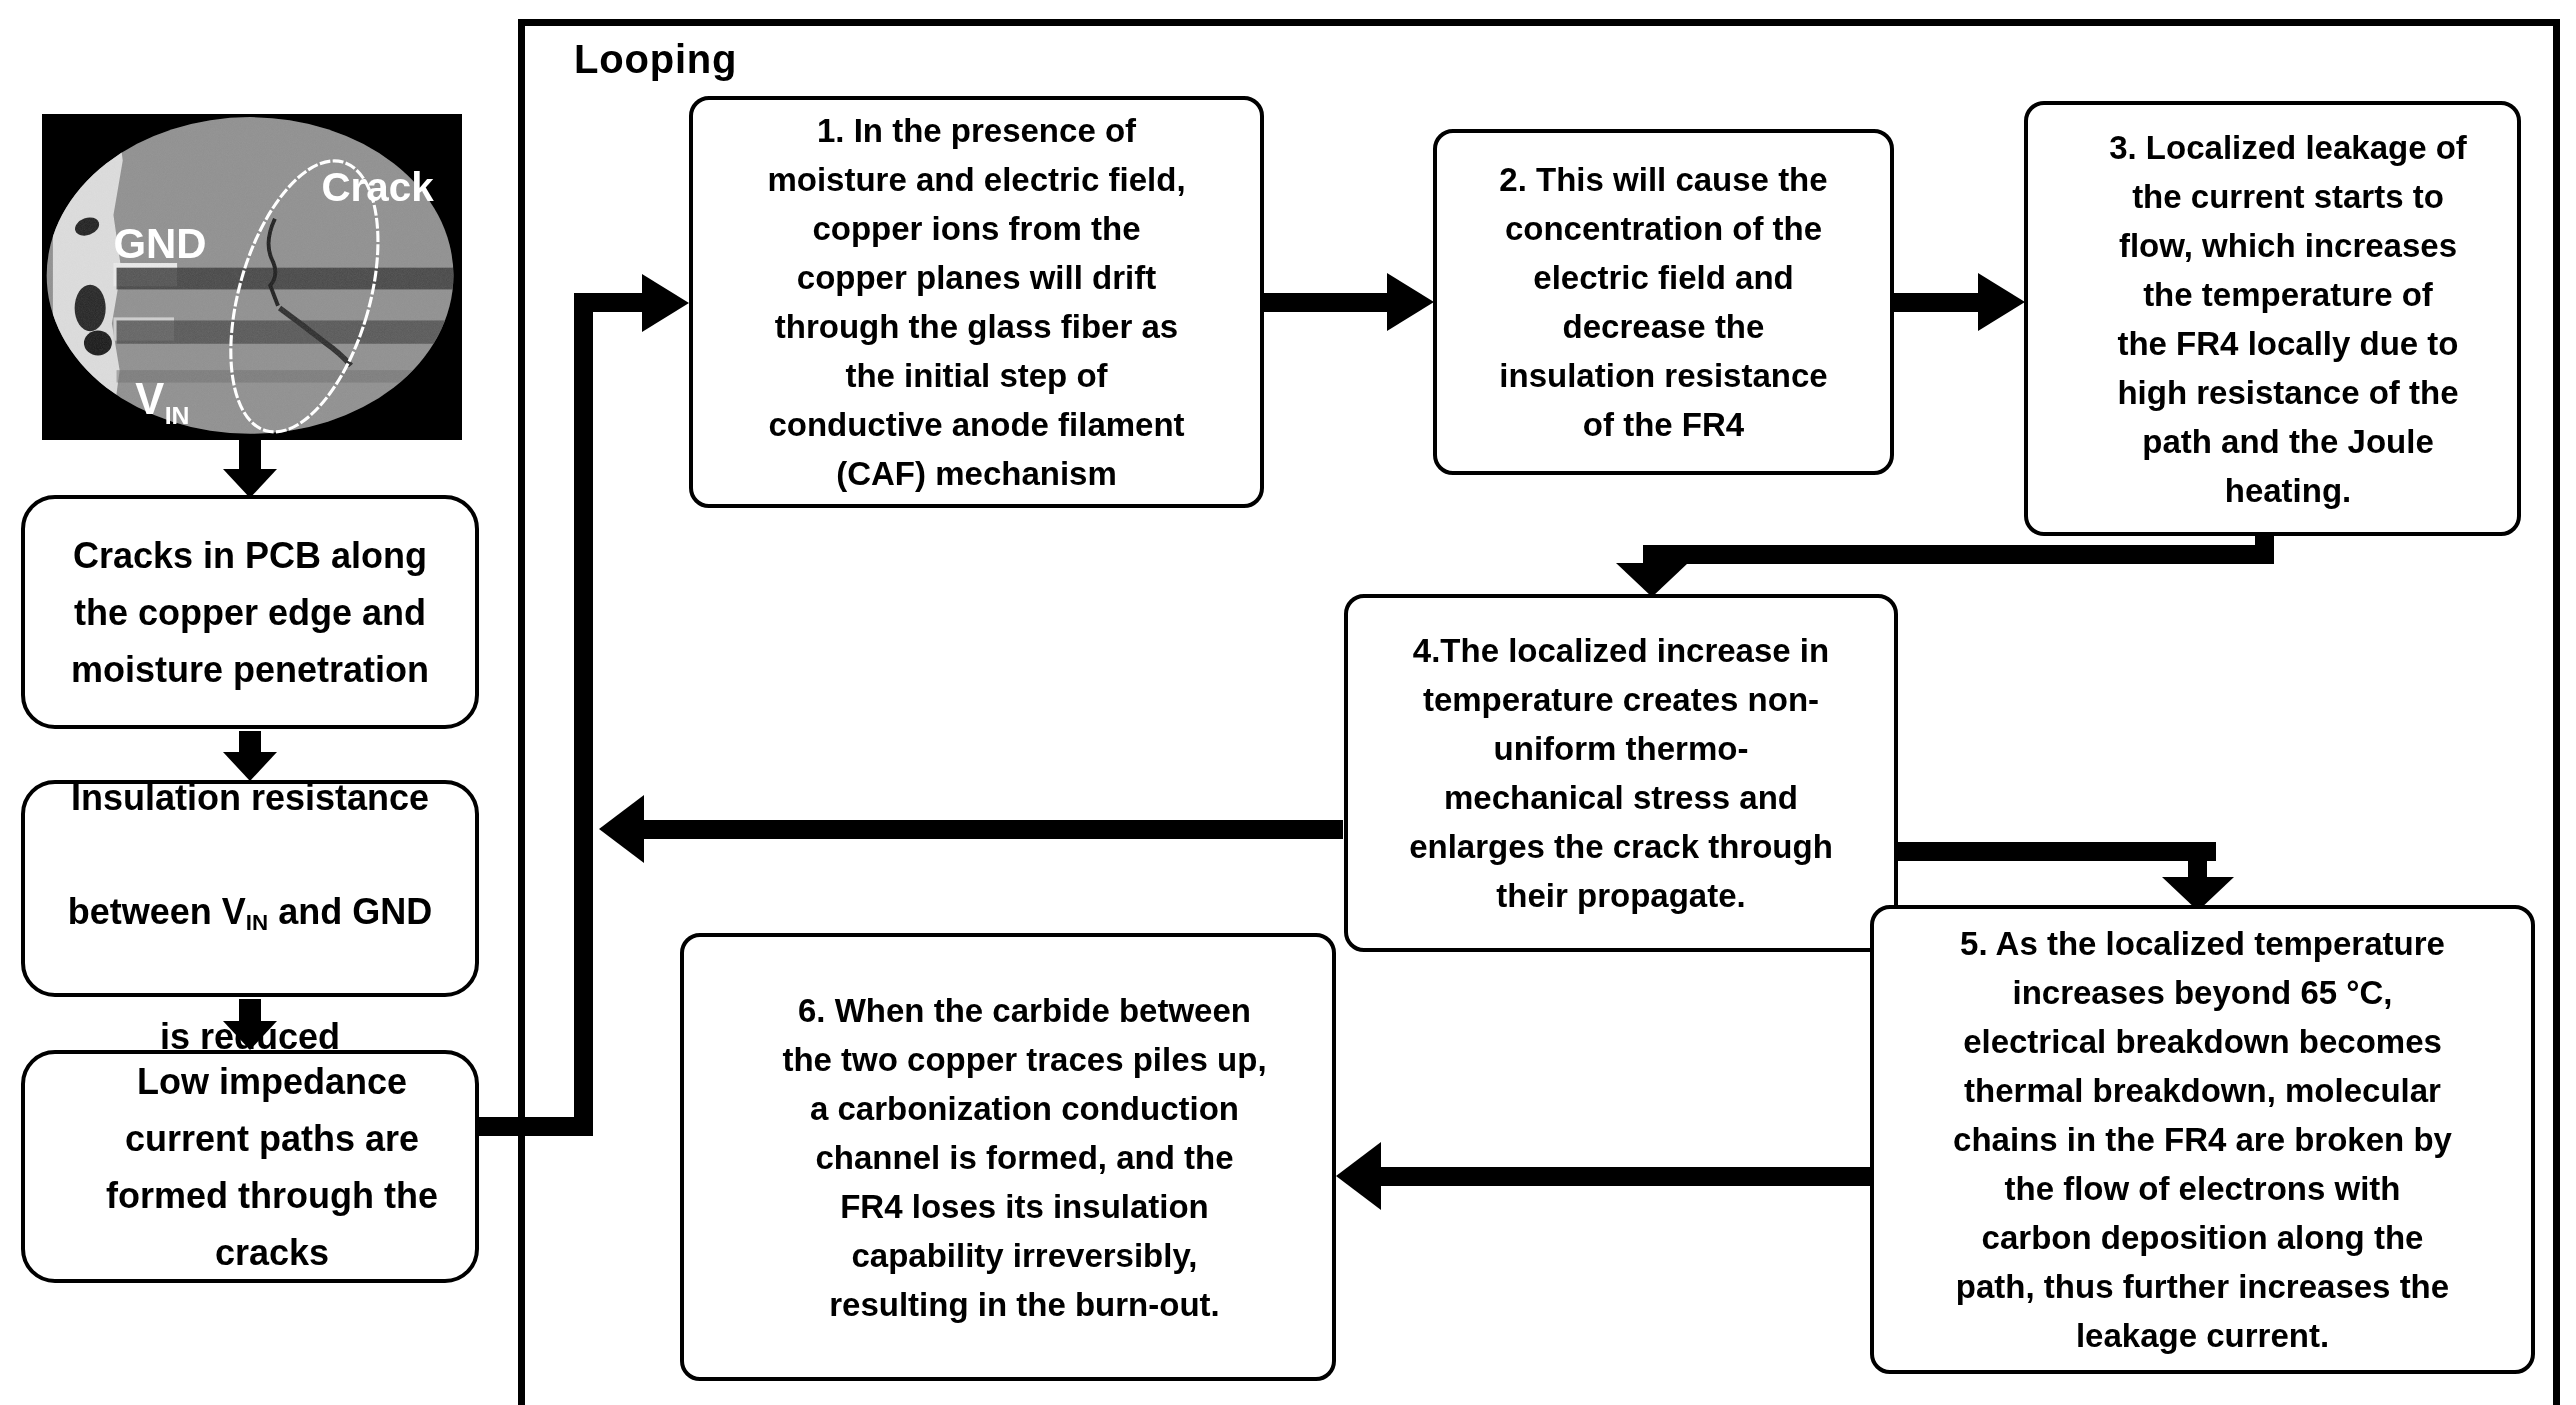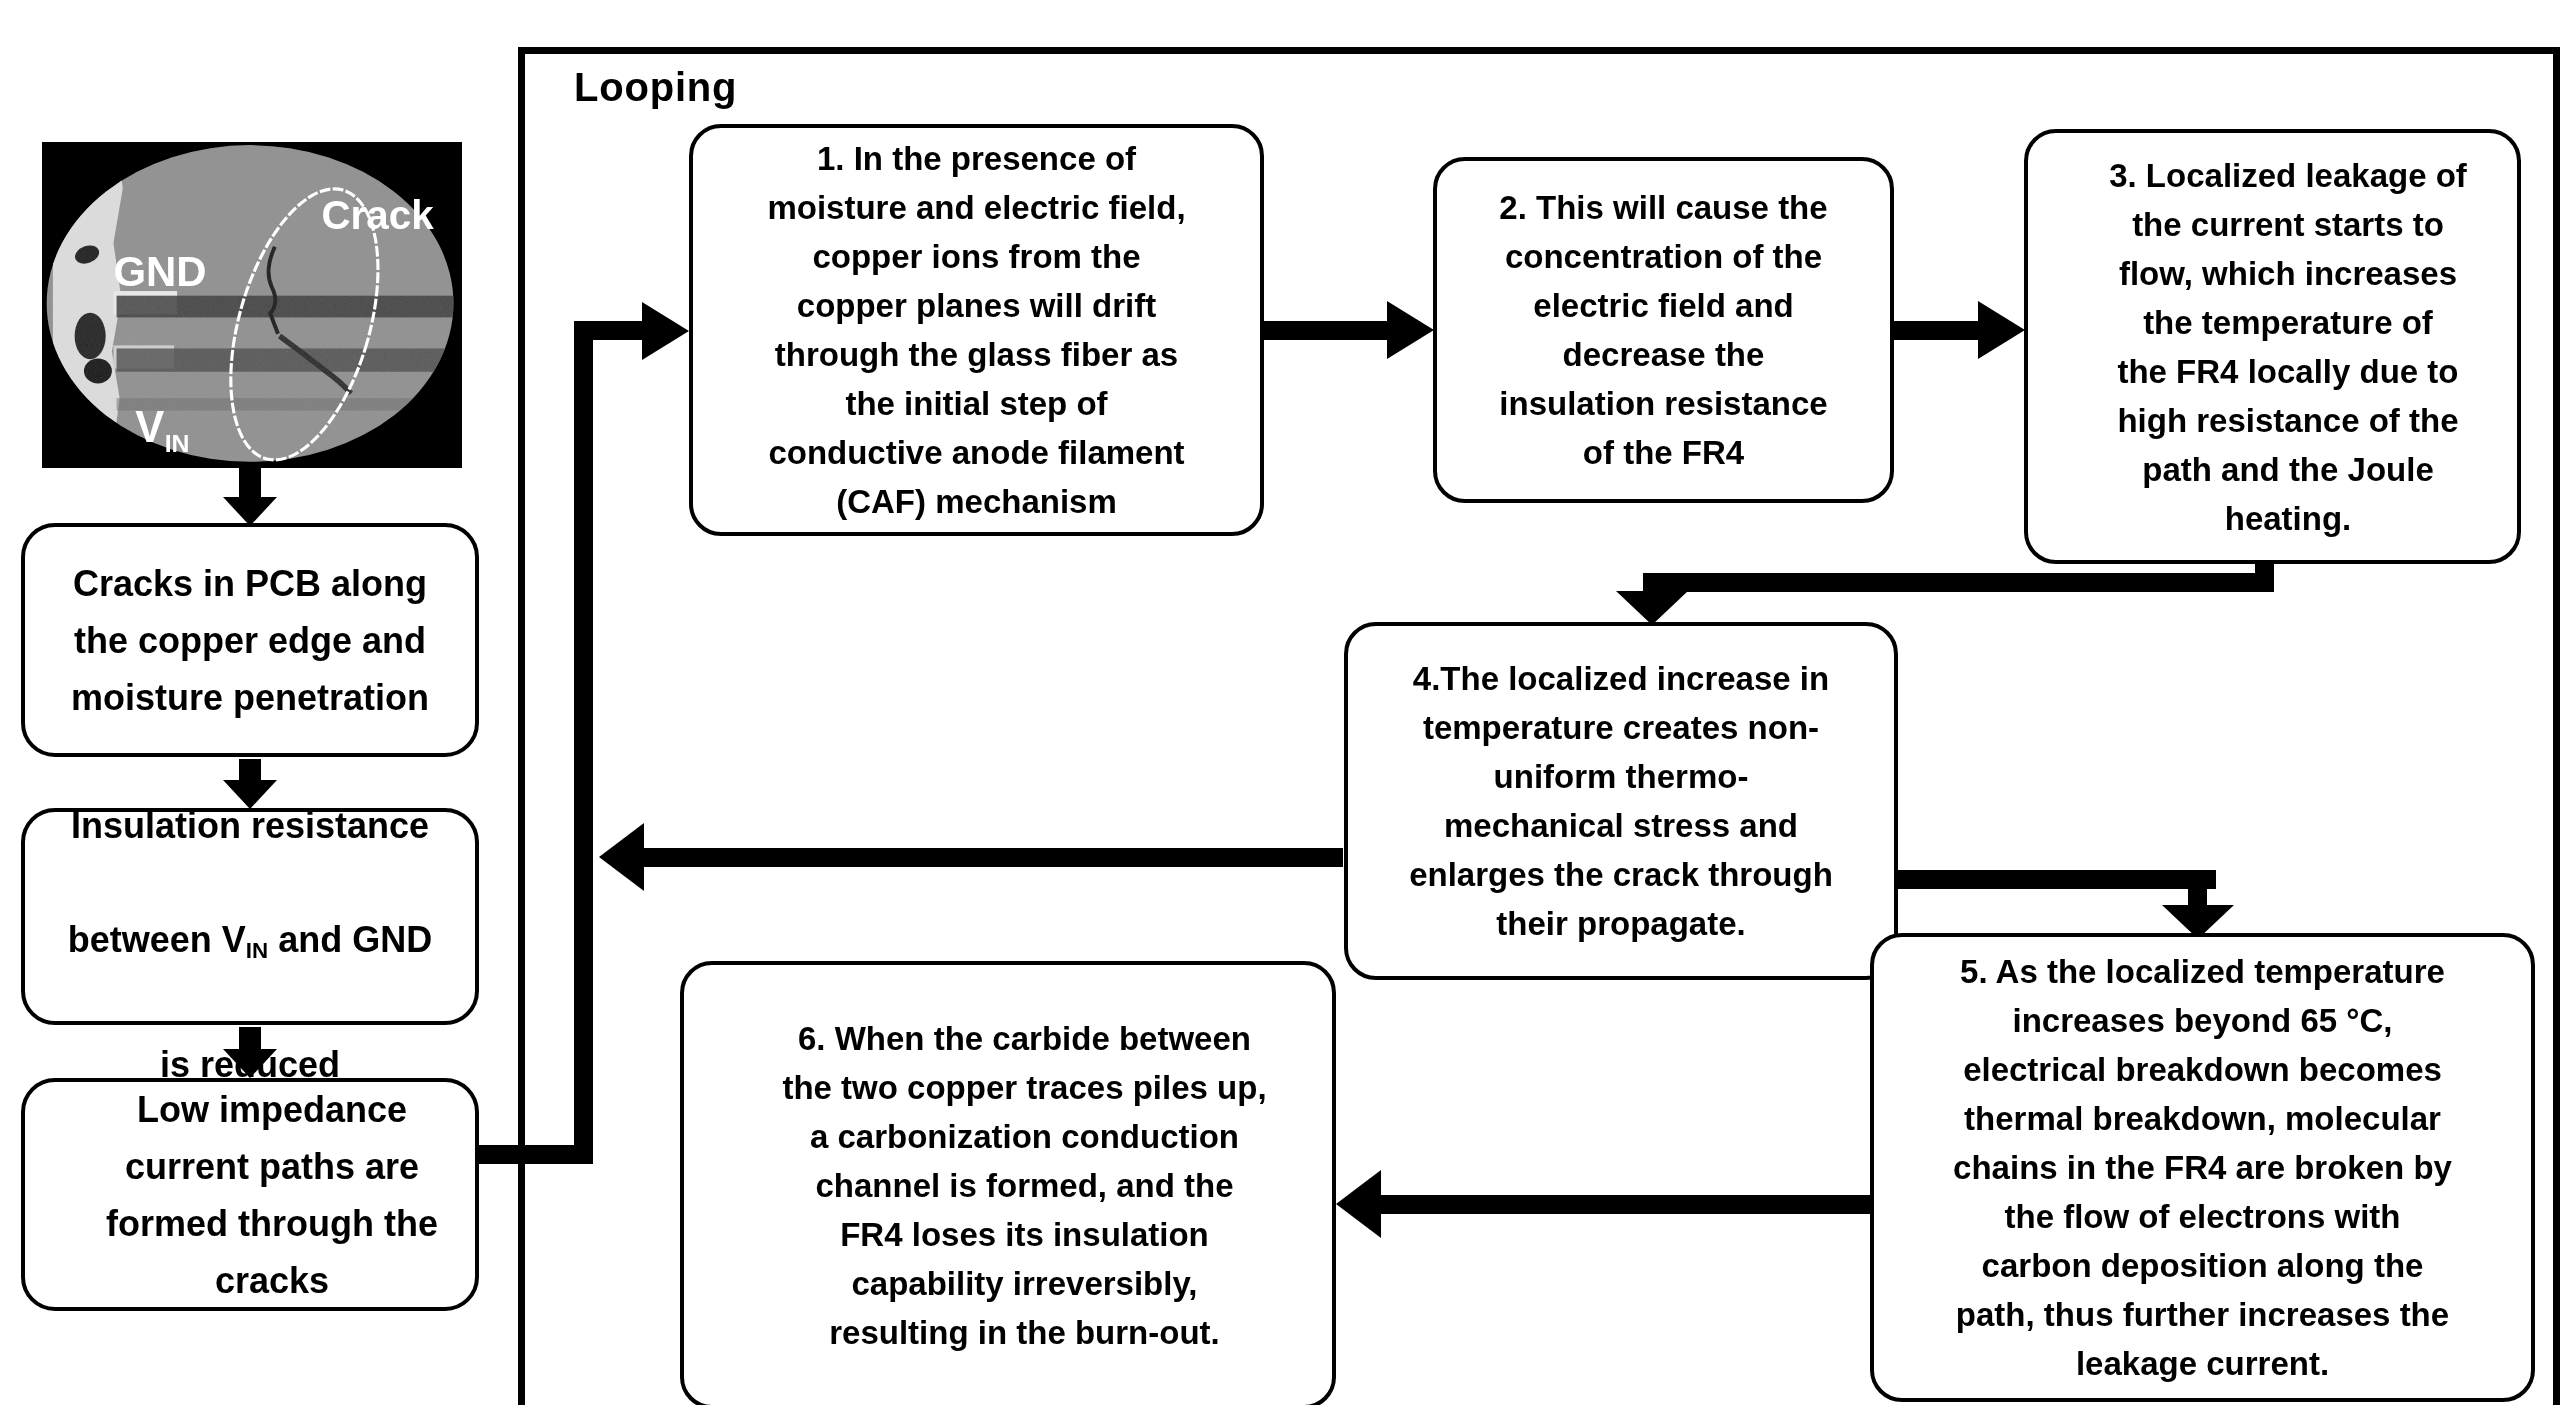--- a/index.html
+++ b/index.html
@@ -2,33 +2,33 @@
 <html style="font-size:12.4px"><head>
 <meta charset="utf-8">
 <style>
   html,body{margin:0;padding:0;background:#ffffff;}
   body{
     width:2576px;height:1405px;position:relative;overflow:hidden;
     font-family:"Liberation Sans","DejaVu Sans",sans-serif;color:#000;
   }
   #canvas{position:absolute;left:0;top:0;width:2576px;height:1405px;background:#fff;}
 
-  .abs{position:absolute;margin-top:28px;}
+  .abs{position:absolute;}
 
   
   .outer-box{
     border:7px solid #000;background:transparent;
   }
   .looping-label{
     font-size:40px;font-weight:bold;letter-spacing:0.8px;
   }
 
   
   .fbox{
-    background:#fff;border:4.7px solid #000;border-radius:32px;
+    background:#fff;border:4.7px solid #000;border-radius:20px;
     display:flex;align-items:center;justify-content:center;
     text-align:center;font-weight:bold;box-sizing:border-box;
     z-index:3;
   }
   .fbox .txt{white-space:pre-line;}
   .left-font{font-size:36px;line-height:57px;}
   .loop-font{font-size:33px;line-height:49px;}
 
   sub.vin{font-size:0.62em;vertical-align:-0.28em;letter-spacing:0;}
 

